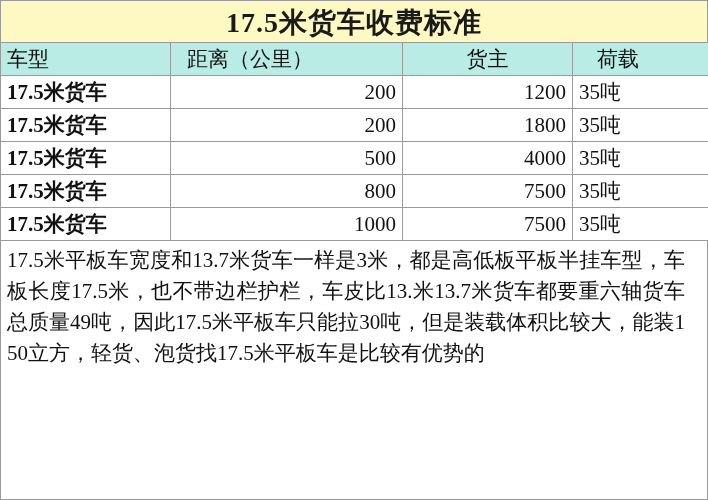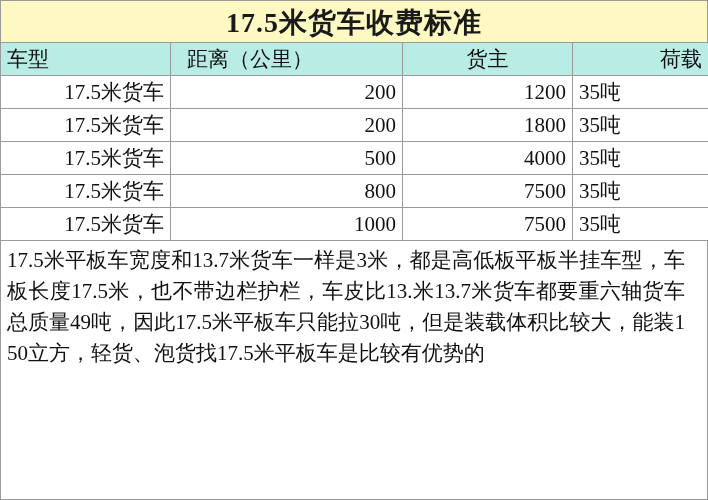--- a/index.html
+++ b/index.html
@@ -59,24 +59,24 @@
   .c3 { width: 136px; }
 
   .head td {
     background: #b8ece4;
     font-size: 21px;
     height: 38px;
   }
   .head .h-cartype { text-align: left; }
   .head .h-dist { text-align: left; padding-left: 16px; }
   .head .h-owner { text-align: center; }
-  .head .h-load { text-align: right; padding-left: 8px; }
+  .head .h-load { text-align: left; padding-left: 24px; }
 
   .num { text-align: right; padding-right: 8px; }
-  .lft { text-align: right; }
+  .lft { text-align: left; font-weight: bold; }
   .load-cell { text-align: left; padding-left: 8px; }
 
   .note-wrap {
     border: 1px solid #9a9a9a;
     border-top: none;
     box-sizing: border-box;
     width: 708px;
     flex: 1;
     padding: 4px 22px 0 6px;
     overflow: hidden;

